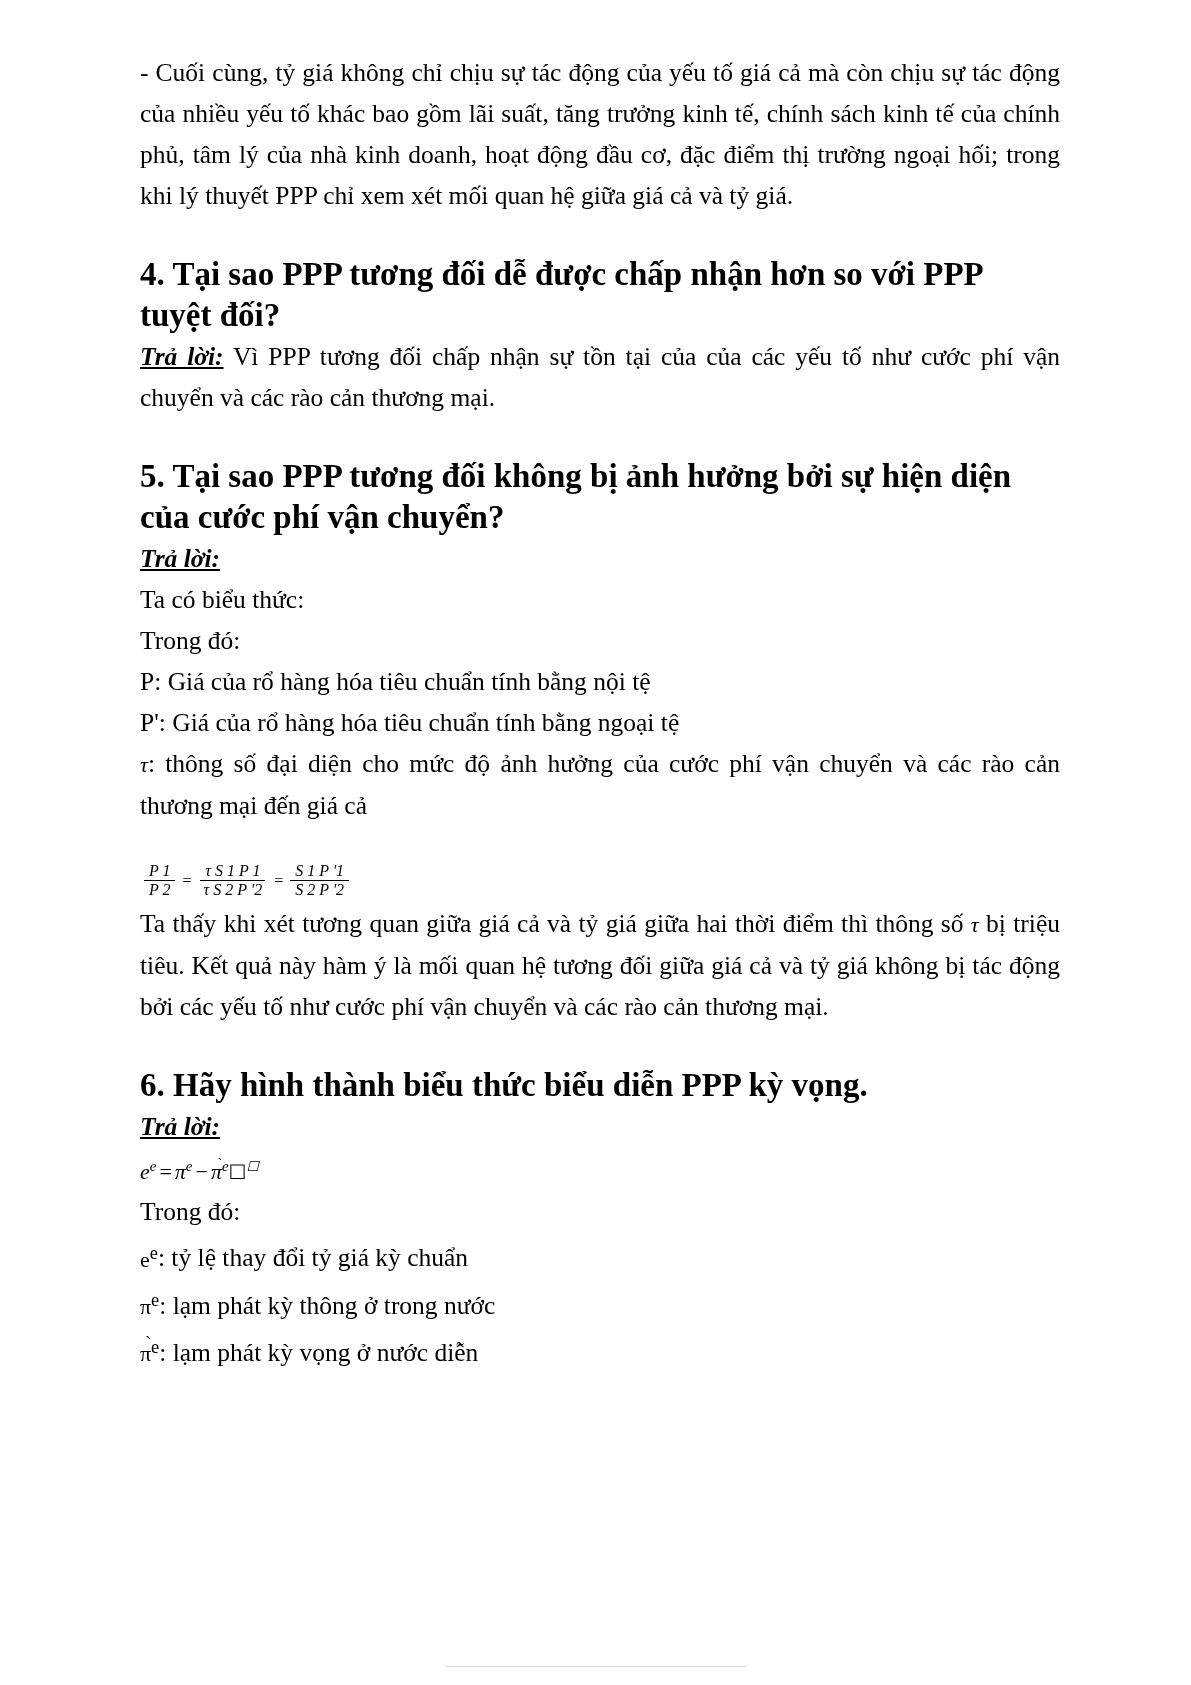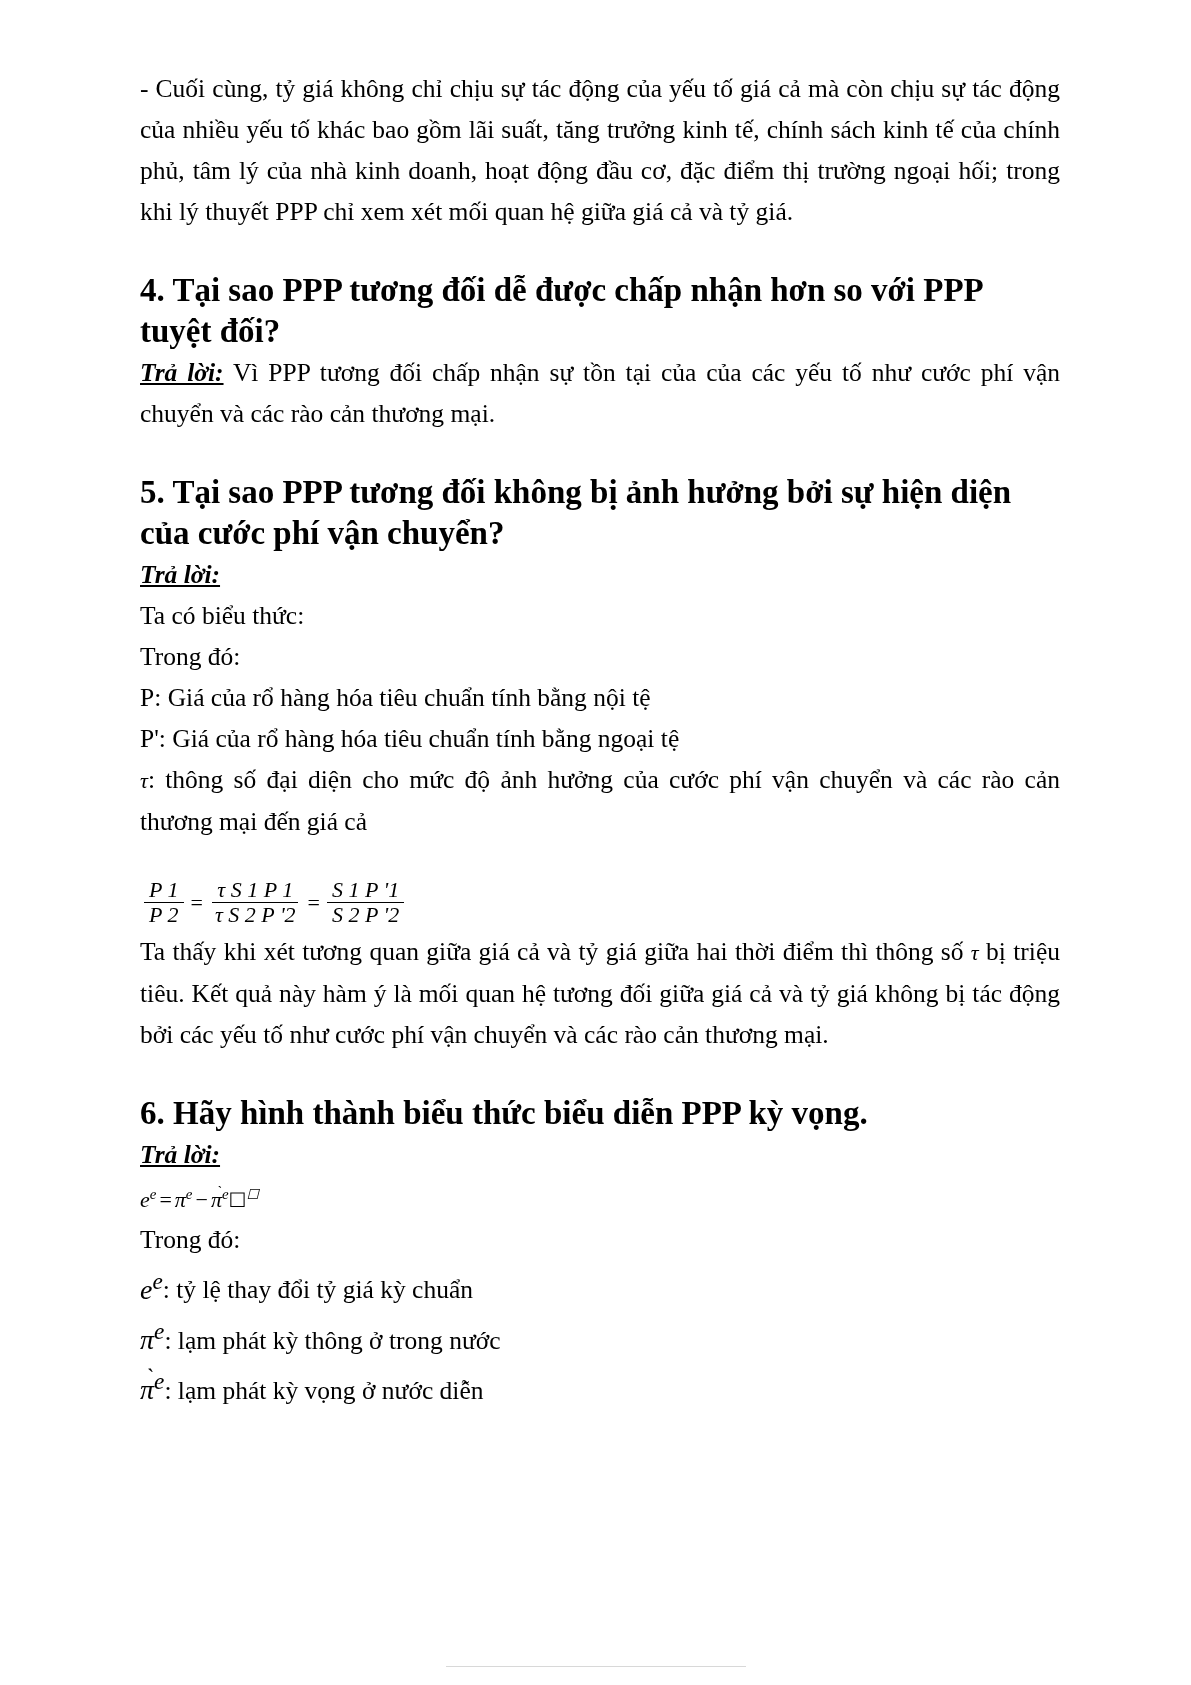--- a/index.html
+++ b/index.html
@@ -13,21 +13,21 @@
     min-height: 1685px;
     font-family: "Liberation Serif", "DejaVu Serif", serif;
     color: #000000;
     -webkit-font-smoothing: antialiased;
   }
   .page {
     position: relative;
     width: 1191px;
     min-height: 1685px;
     box-sizing: border-box;
-    padding: 68px 132px 60px 140px;
+    padding: 52px 132px 60px 140px;
   }
   .content {
     width: 920px;
   }
   p, div.line {
     margin: 0;
   }
   .para {
     font-size: 25.5px;
     line-height: 41px;
@@ -58,21 +58,21 @@
     margin: 2px 0 2px 0;
   }
   .formula sub, .formula sup {
     font-size: 0.68em;
     font-style: italic;
   }
   
   .fraction-row {
     display: flex;
     align-items: center;
-    font-size: 22px;
+    font-size: 16px;
     font-style: italic;
     margin: 6px 0 4px 0;
     line-height: 1;
   }
   .frac {
     display: inline-flex;
     flex-direction: column;
     align-items: center;
     justify-content: center;
     vertical-align: middle;
@@ -104,22 +104,21 @@
     bottom: 18px;
     width: 300px;
     height: 1px;
     background: #d8d8d8;
   }
   .var-line {
     font-size: 25.5px;
     line-height: 41px;
   }
   .var-line .var {
-    font-style: italic;
-    font-size: 28px;
+    font-size: 22px;
   }
 </style>
 </head>
 <body>
 
 <div class="page">
   <div class="content">
 
     <p class="para justify">- Cuối cùng, tỷ giá không chỉ chịu sự tác động của yếu tố giá cả mà còn chịu sự tác động của nhiều yếu tố khác bao gồm lãi suất, tăng trưởng kinh tế, chính sách kinh tế của chính phủ, tâm lý của nhà kinh doanh, hoạt động đầu cơ, đặc điểm thị trường ngoại hối; trong khi lý thuyết PPP chỉ xem xét mối quan hệ giữa giá cả và tỷ giá.</p>
 

